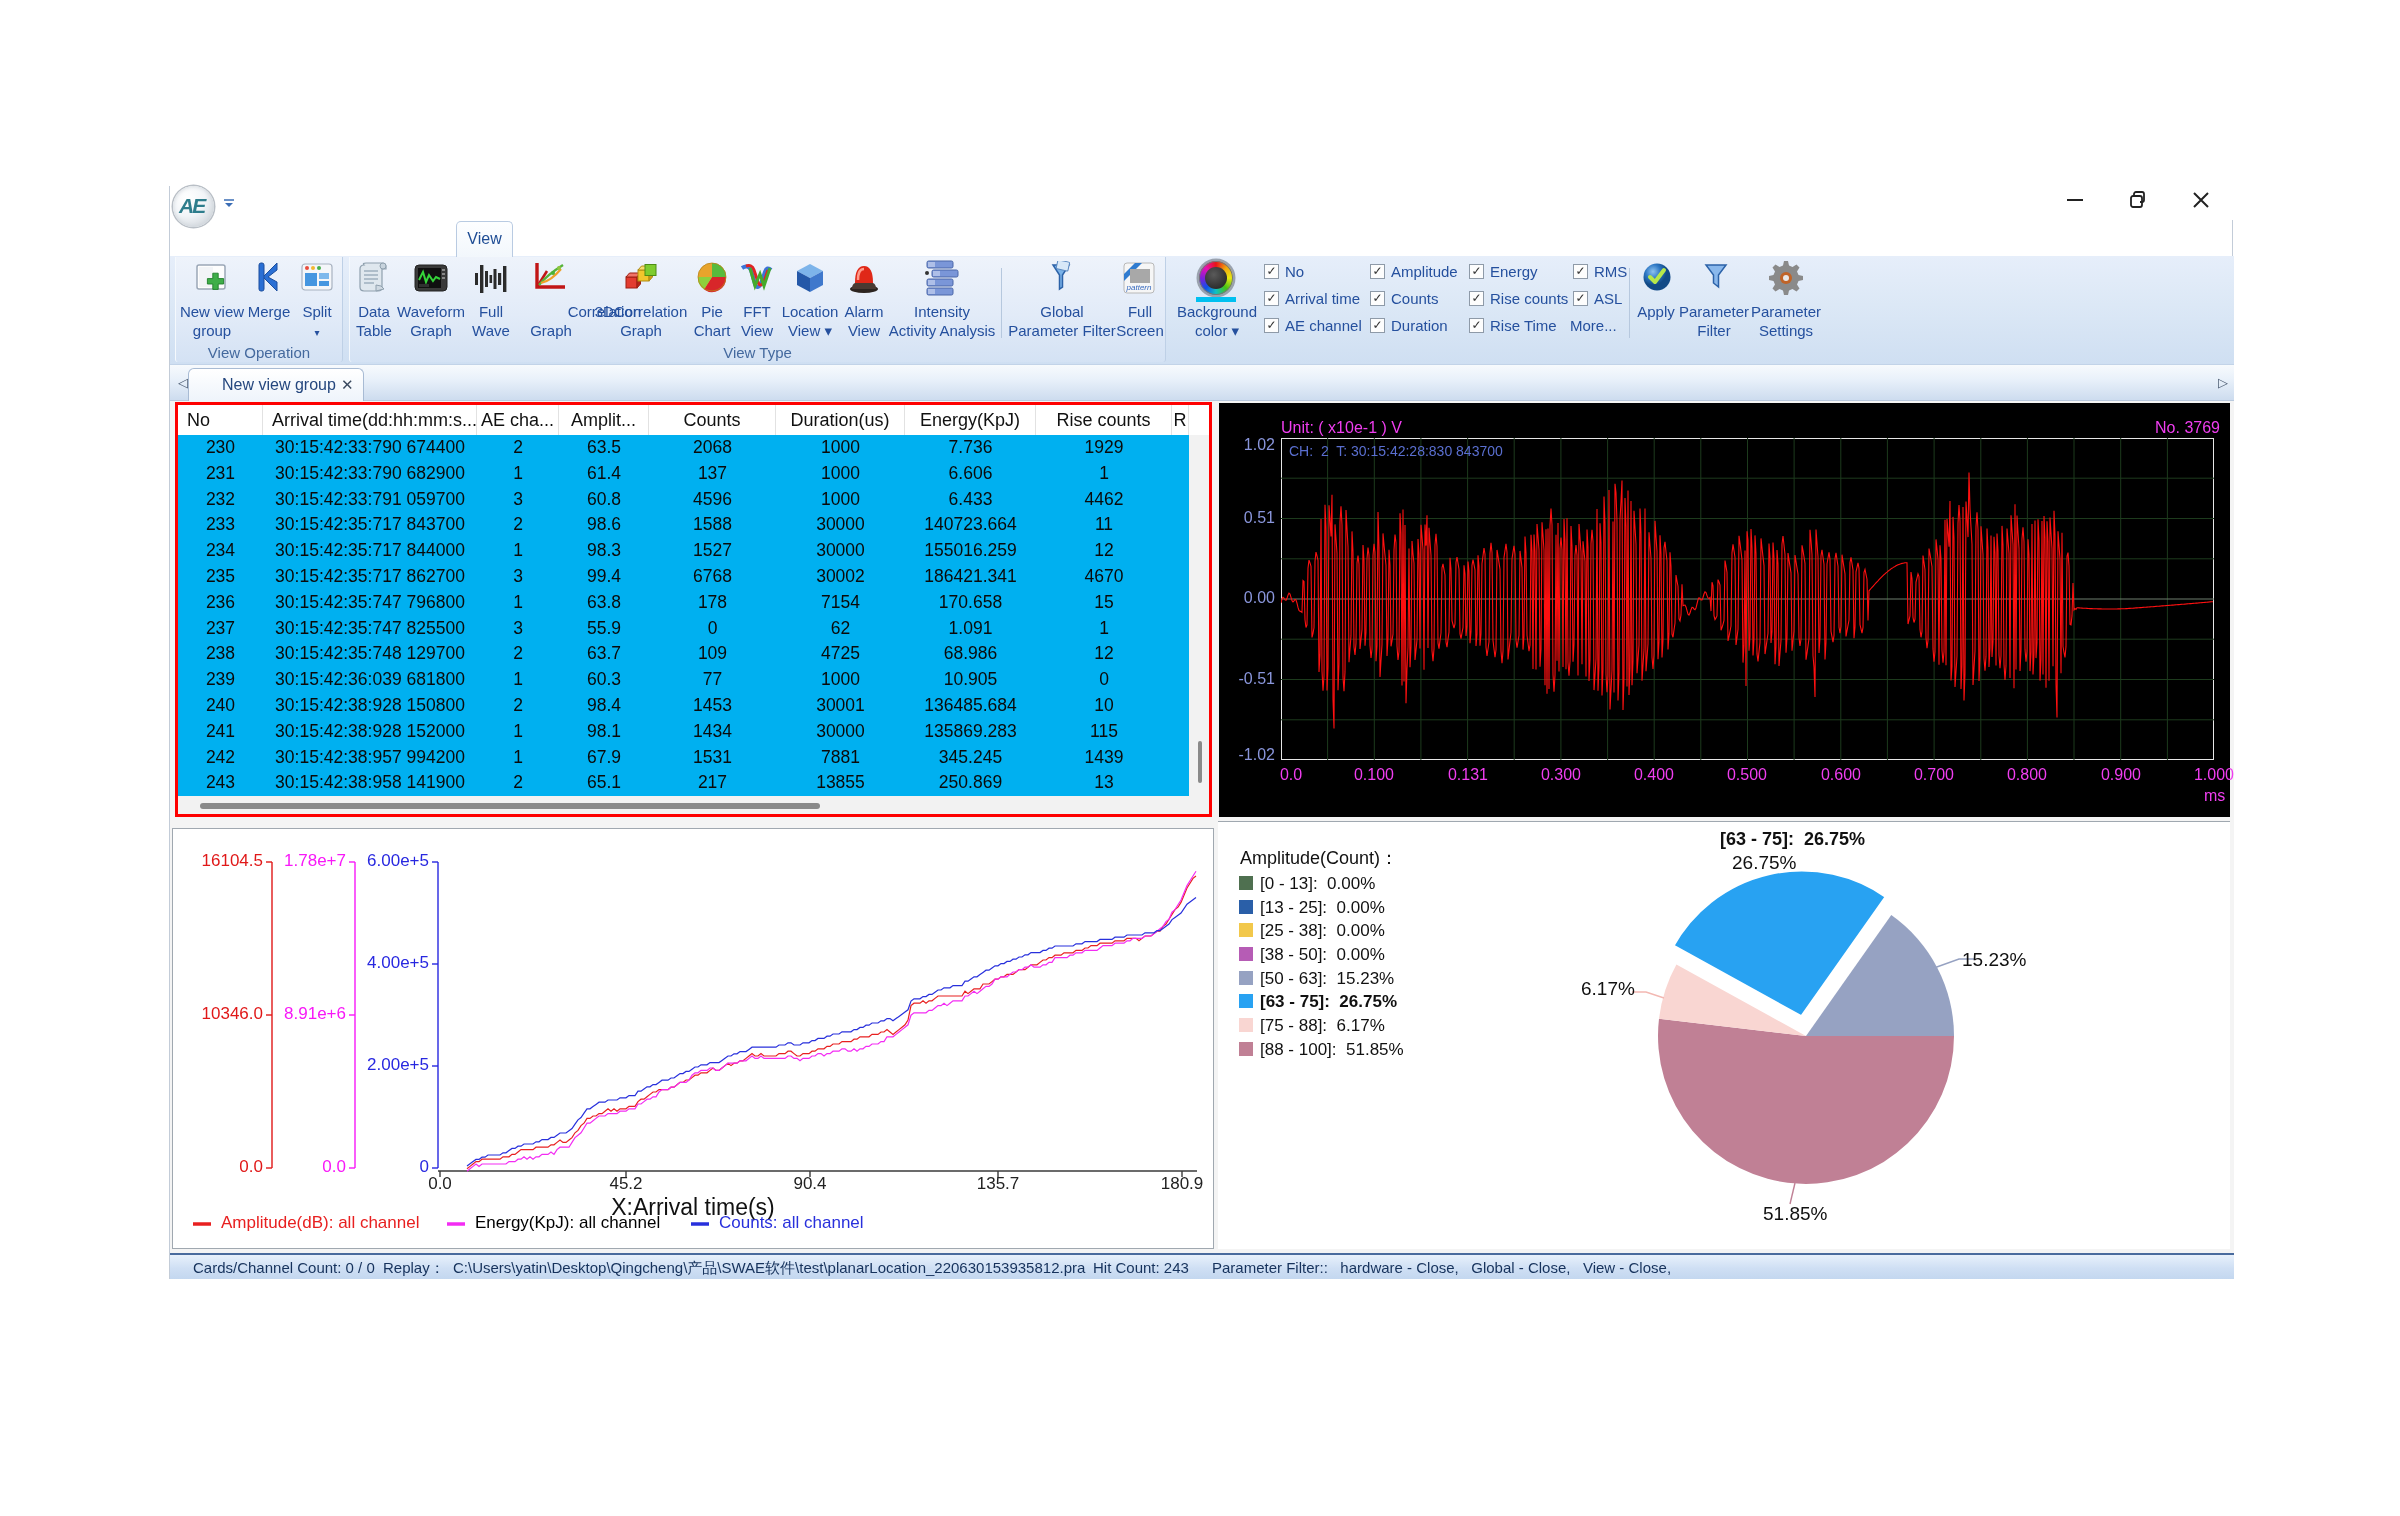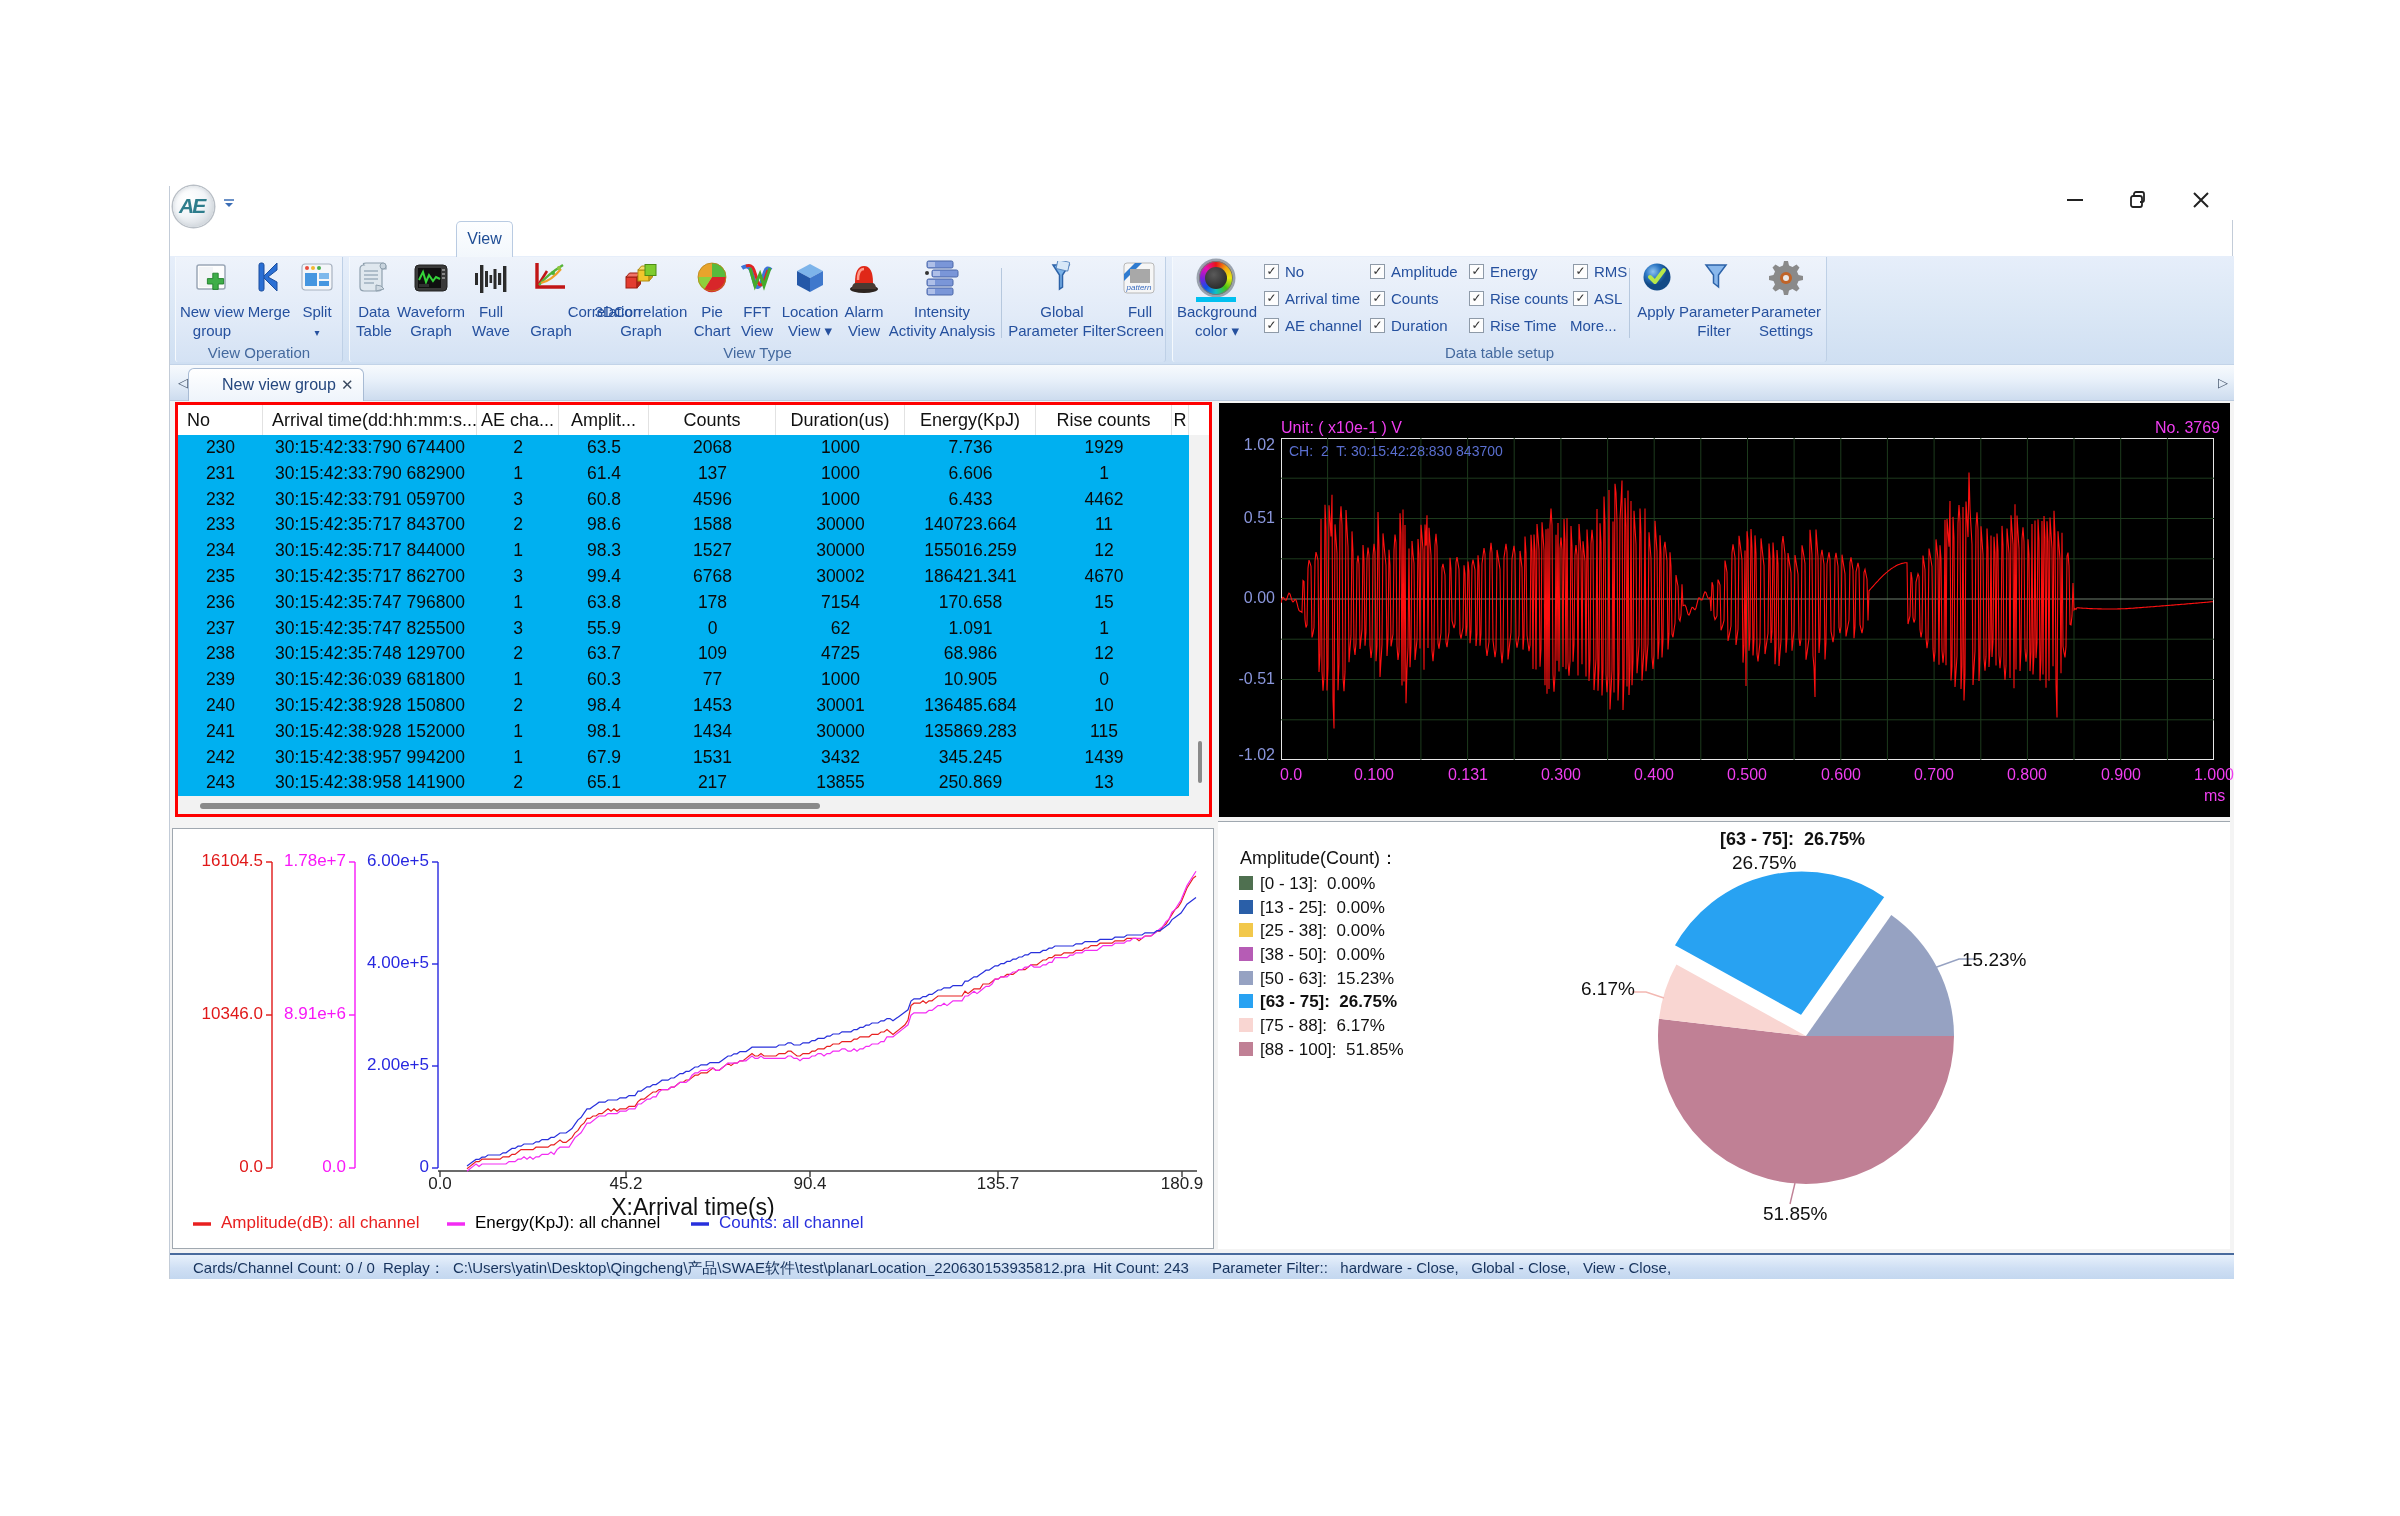--- a/index.html
+++ b/index.html
@@ -94,23 +94,20 @@
         <path d="M8 4 L22 18 M22 4 L8 18" stroke="#222" stroke-width="2"></path>
       </svg>
   </div>
   <div id="viewtab">View</div>
   <div id="ribbon">
     <div class="rgroup" style="left:5px; width:168px;">
         <div class="rlabel">View Operation</div>
       </div>
     <div class="rgroup" style="left:179px; width:817px;">
         <div class="rlabel">View Type</div>
-      </div>
-    <div class="rgroup" style="left:1002px; width:655px;">
-        <div class="rlabel">Data table setup</div>
       </div>
     <svg class="abs" style="left:25px;top:5px;" width="36" height="38" viewBox="0 0 36 38">
         <rect x="2" y="4" width="28" height="24" rx="2" fill="#fdfdfd" stroke="#9aa6b6" stroke-width="1.5"></rect>
 <rect x="4" y="6" width="14" height="20" fill="#f2f4f7"></rect>
 <path d="M22 18 h6 v6 h6 v6 h-6 v6 h-6 v-6 h-6 v-6 h6 z" fill="#3fae49" stroke="#1e7e2a" stroke-width="1" transform="translate(-2,-4) scale(0.9)"></path>
       </svg>
 <svg class="abs" style="left:83px;top:5px;" width="32" height="34" viewBox="0 0 32 34">
         <path d="M24 2 L10 16 L24 30 L24 21 L15 16 L24 9 Z" fill="#2a6fd4" stroke="#1c4f9e" stroke-width="1"></path>
 <rect x="6" y="2" width="5" height="28" rx="2" fill="#2a6fd4" stroke="#1c4f9e" stroke-width="1"></rect>
       </svg>
@@ -444,21 +441,21 @@
             <span class="tcell" style="left:598px;width:129px;">30000</span>
             <span class="tcell" style="left:727px;width:131px;">135869.283</span>
             <span class="tcell" style="left:858px;width:136px;">115</span>
           </div>
 <div class="trow" style="top:309.6px;">
             <span class="tcell" style="left:0px;width:85px;">242</span>
             <span class="tcell" style="left:85px;width:214px;">30:15:42:38:957 994200</span>
             <span class="tcell" style="left:299px;width:82px;">1</span>
             <span class="tcell" style="left:381px;width:90px;">67.9</span>
             <span class="tcell" style="left:471px;width:127px;">1531</span>
-            <span class="tcell" style="left:598px;width:129px;">3432</span>
+            <span class="tcell" style="left:598px;width:129px;">7881</span>
             <span class="tcell" style="left:727px;width:131px;">345.245</span>
             <span class="tcell" style="left:858px;width:136px;">1439</span>
           </div>
 <div class="trow" style="top:335.4px;">
             <span class="tcell" style="left:0px;width:85px;">243</span>
             <span class="tcell" style="left:85px;width:214px;">30:15:42:38:958 141900</span>
             <span class="tcell" style="left:299px;width:82px;">2</span>
             <span class="tcell" style="left:381px;width:90px;">65.1</span>
             <span class="tcell" style="left:471px;width:127px;">217</span>
             <span class="tcell" style="left:598px;width:129px;">13855</span>

